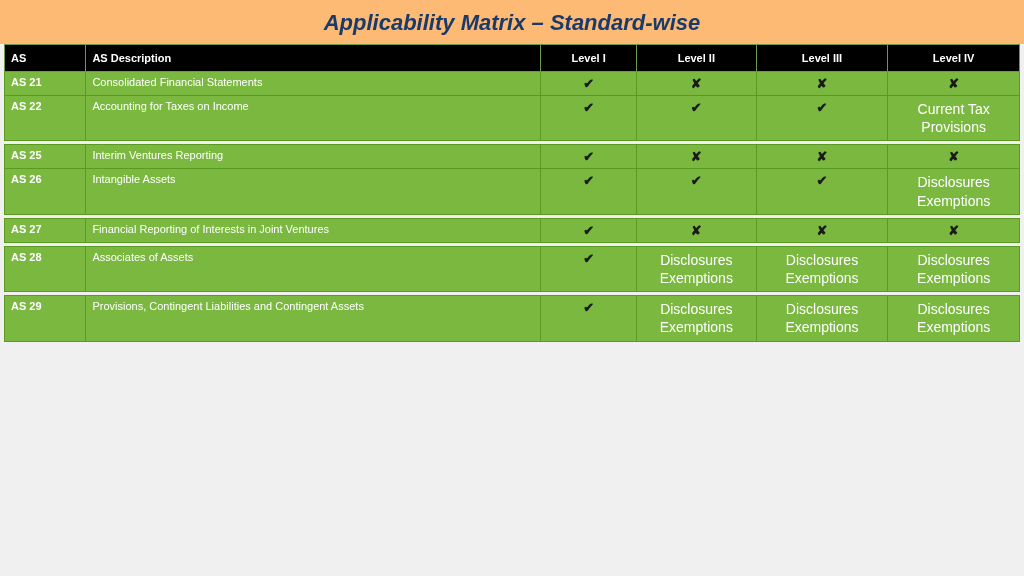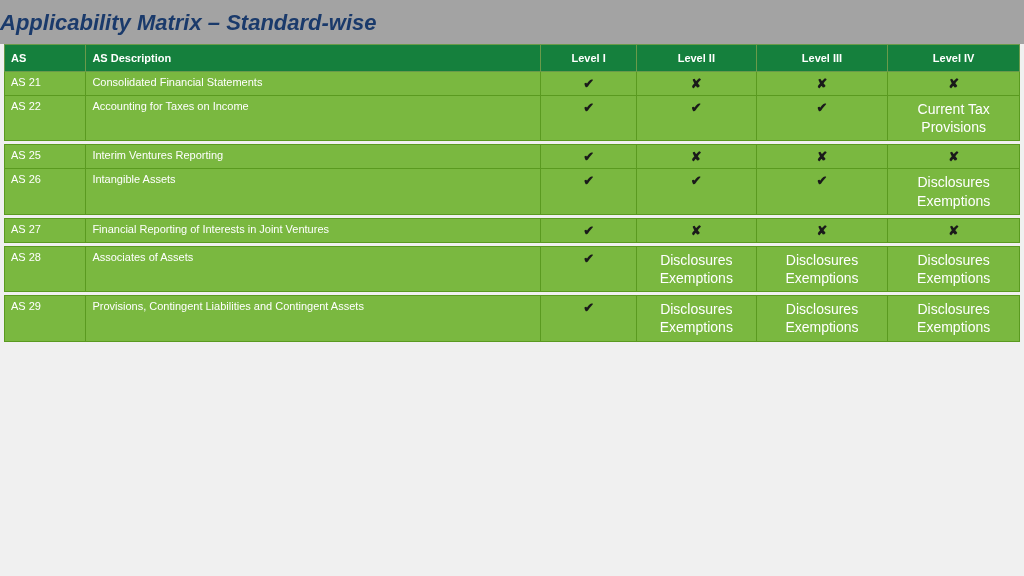--- a/index.html
+++ b/index.html
@@ -11,41 +11,42 @@
       overflow: hidden;
     }
     .page {
       width: 1024px;
       height: 576px;
       background: #f0f0f0;
       display: flex;
       flex-direction: column;
     }
     .title-area {
-      background: #a3a3a3;
+      background: #fdba74;
+      text-align: center;
       padding: 10px 0 8px 0;
     }
     .title-area h1 {
       color: #1a3a6b;
       font-size: 22px;
       font-weight: bold;
       font-style: italic;
     }
     .table-container {
       flex: 1;
       overflow: hidden;
       padding: 0 4px 4px 4px;
     }
     table {
       width: 100%;
       border-collapse: collapse;
       font-size: 11px;
     }
     thead tr th {
-      background: #15803d;
+      background: #000000;
       color: white;
       font-weight: bold;
       text-align: center;
       padding: 7px 20px;
       border: 1px solid #6a9a4a;
     }
     thead tr th:first-child {
       text-align: left;
       padding-left: 6px;
     }
@@ -54,21 +55,21 @@
       padding-left: 6px;
     }
     tbody tr td {
       background: #7ab840;
       color: white;
       border: 1px solid #5a9a20;
       padding: 4px 4px;
       vertical-align: top;
     }
     tbody tr td:first-child {
-      font-weight: normal;
+      font-weight: bold;
       white-space: nowrap;
       padding-left: 6px;
     }
     tbody tr td:nth-child(2) {
       padding-left: 6px;
     }
     tbody tr td:nth-child(3),
     tbody tr td:nth-child(4),
     tbody tr td:nth-child(5),
     tbody tr td:nth-child(6) {

